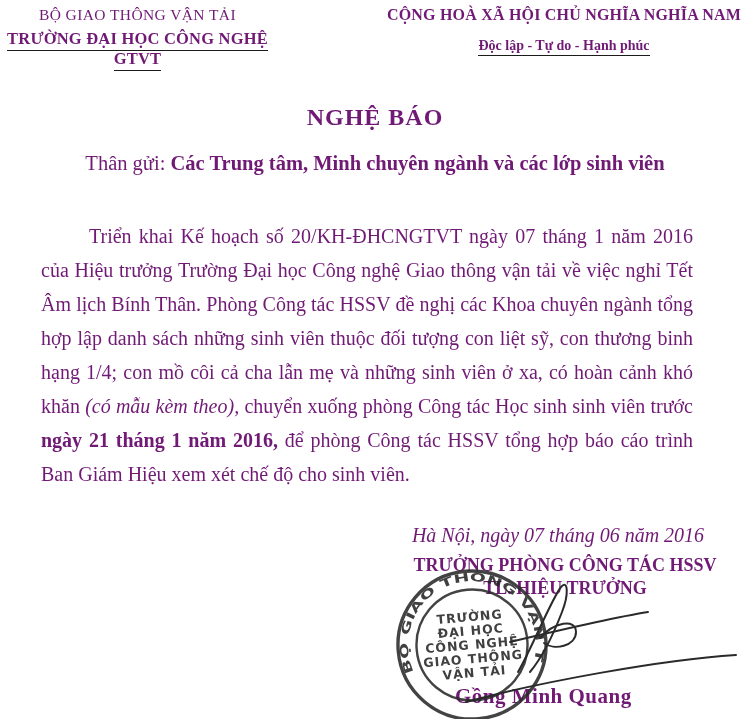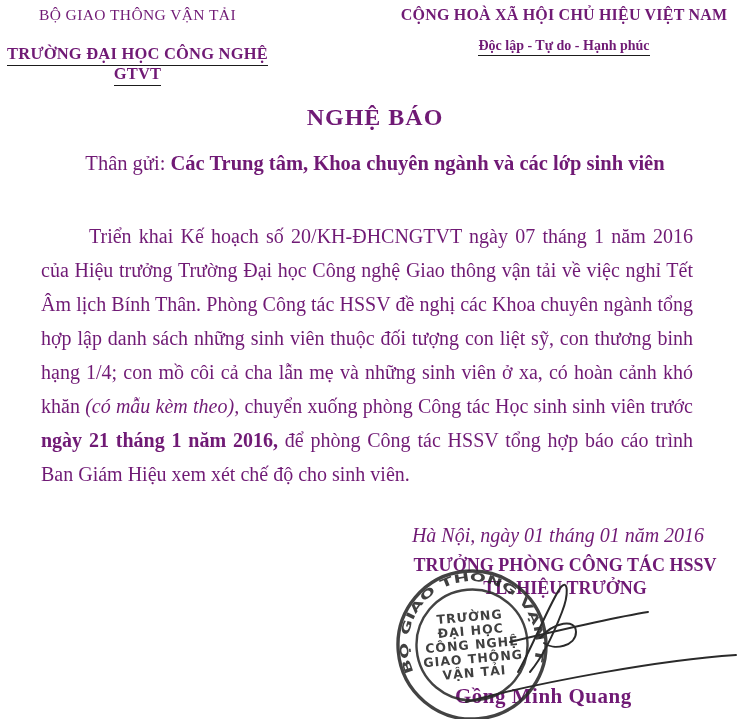--- a/index.html
+++ b/index.html
@@ -8,21 +8,21 @@
     width:750px;height:719px;
     background:#ffffff;
     color:#701a75;
     font-family:"Liberation Serif","DejaVu Serif",serif;
     overflow:hidden;
   }
   
   .hdr-left{position:absolute;left:0;top:6px;width:275px;text-align:center;}
   .hdr-right{position:absolute;left:380px;top:6px;width:368px;text-align:center;}
   .hdr-line1-left{font-size:15.5px;font-weight:400;letter-spacing:.4px;}
-  .hdr-line2-left{margin-top:20px;font-size:16.5px;font-weight:700;letter-spacing:.2px;}
+  .hdr-line2-left{margin-top:5px;font-size:16.5px;font-weight:700;letter-spacing:.2px;}
   .hdr-line1-right{font-size:16px;font-weight:700;letter-spacing:.2px;}
   .hdr-line2-right{margin-top:14px;font-size:14px;font-weight:700;}
   .u{border-bottom:1.6px solid #1b1b1b;padding-bottom:2px;}
   
   .doc-title{position:absolute;left:0;top:104px;width:100%;text-align:center;
     font-size:24px;font-weight:700;letter-spacing:1px;}
   .recipient{position:absolute;left:0;top:152px;width:100%;text-align:center;font-size:20.5px;}
   .recipient .bold{font-weight:700;}
   
   .body-par{position:absolute;left:41px;top:219px;width:652px;
@@ -44,35 +44,35 @@
 <div class="page">
 
   <div class="hdr-left">
     <div class="hdr-line1-left">BỘ GIAO THÔNG VẬN TẢI</div>
     <div class="hdr-line2-left">
       <span class="u">TRƯỜNG ĐẠI HỌC CÔNG NGHỆ GTVT</span>
     </div>
   </div>
 
   <div class="hdr-right">
-    <div class="hdr-line1-right">CỘNG HOÀ XÃ HỘI CHỦ HIỆU VIỆT NAM</div>
+    <div class="hdr-line1-right">CỘNG HOÀ XÃ HỘI CHỦ NGHĨA NGHĨA NAM</div>
     <div class="hdr-line2-right">
       <span class="u">Độc lập - Tự do - Hạnh phúc</span>
     </div>
   </div>
 
   <div class="doc-title">NGHỆ BÁO</div>
 
   <div class="recipient">
-    <span>Thân gửi: </span><span class="bold">Các Trung tâm, Khoa chuyên ngành và các lớp sinh viên</span>
+    <span>Thân gửi: </span><span class="bold">Các Trung tâm, Minh chuyên ngành và các lớp sinh viên</span>
   </div>
 
   <div class="body-par"><span>Triển khai Kế hoạch số 20/KH-ĐHCNGTVT ngày 07 tháng 1 năm 2016 của Hiệu trưởng Trường Đại học Công nghệ Giao thông vận tải về việc nghỉ Tết Âm lịch Bính Thân. Phòng Công tác HSSV đề nghị các Khoa chuyên ngành tổng hợp lập danh sách những sinh viên thuộc đối tượng con liệt sỹ, con thương binh hạng 1/4; con mồ côi cả cha lẫn mẹ và những sinh viên ở xa, có hoàn cảnh khó khăn </span><span style="font-style: italic;">(có mẫu kèm theo),</span><span> chuyển xuống phòng Công tác Học sinh sinh viên trước </span><span style="font-weight: 700;">ngày 21 tháng 1 năm 2016,</span><span> để phòng Công tác HSSV tổng hợp báo cáo trình Ban Giám Hiệu xem xét chế độ cho sinh viên.</span></div>
 
-  <div class="dateline">Hà Nội, ngày 01 tháng 01 năm 2016</div>
+  <div class="dateline">Hà Nội, ngày 07 tháng 06 năm 2016</div>
 
   <div class="signer-titles">
     <div>TRƯỞNG PHÒNG CÔNG TÁC HSSV</div>
     <div>TL. HIỆU TRƯỞNG</div>
   </div>
 
   <div class="signer-name">Gồng Minh Quang</div>
 
   <svg class="stamp-layer" viewBox="0 0 380 159">
     <g transform="rotate(-5 102 85)" opacity="0.88">

